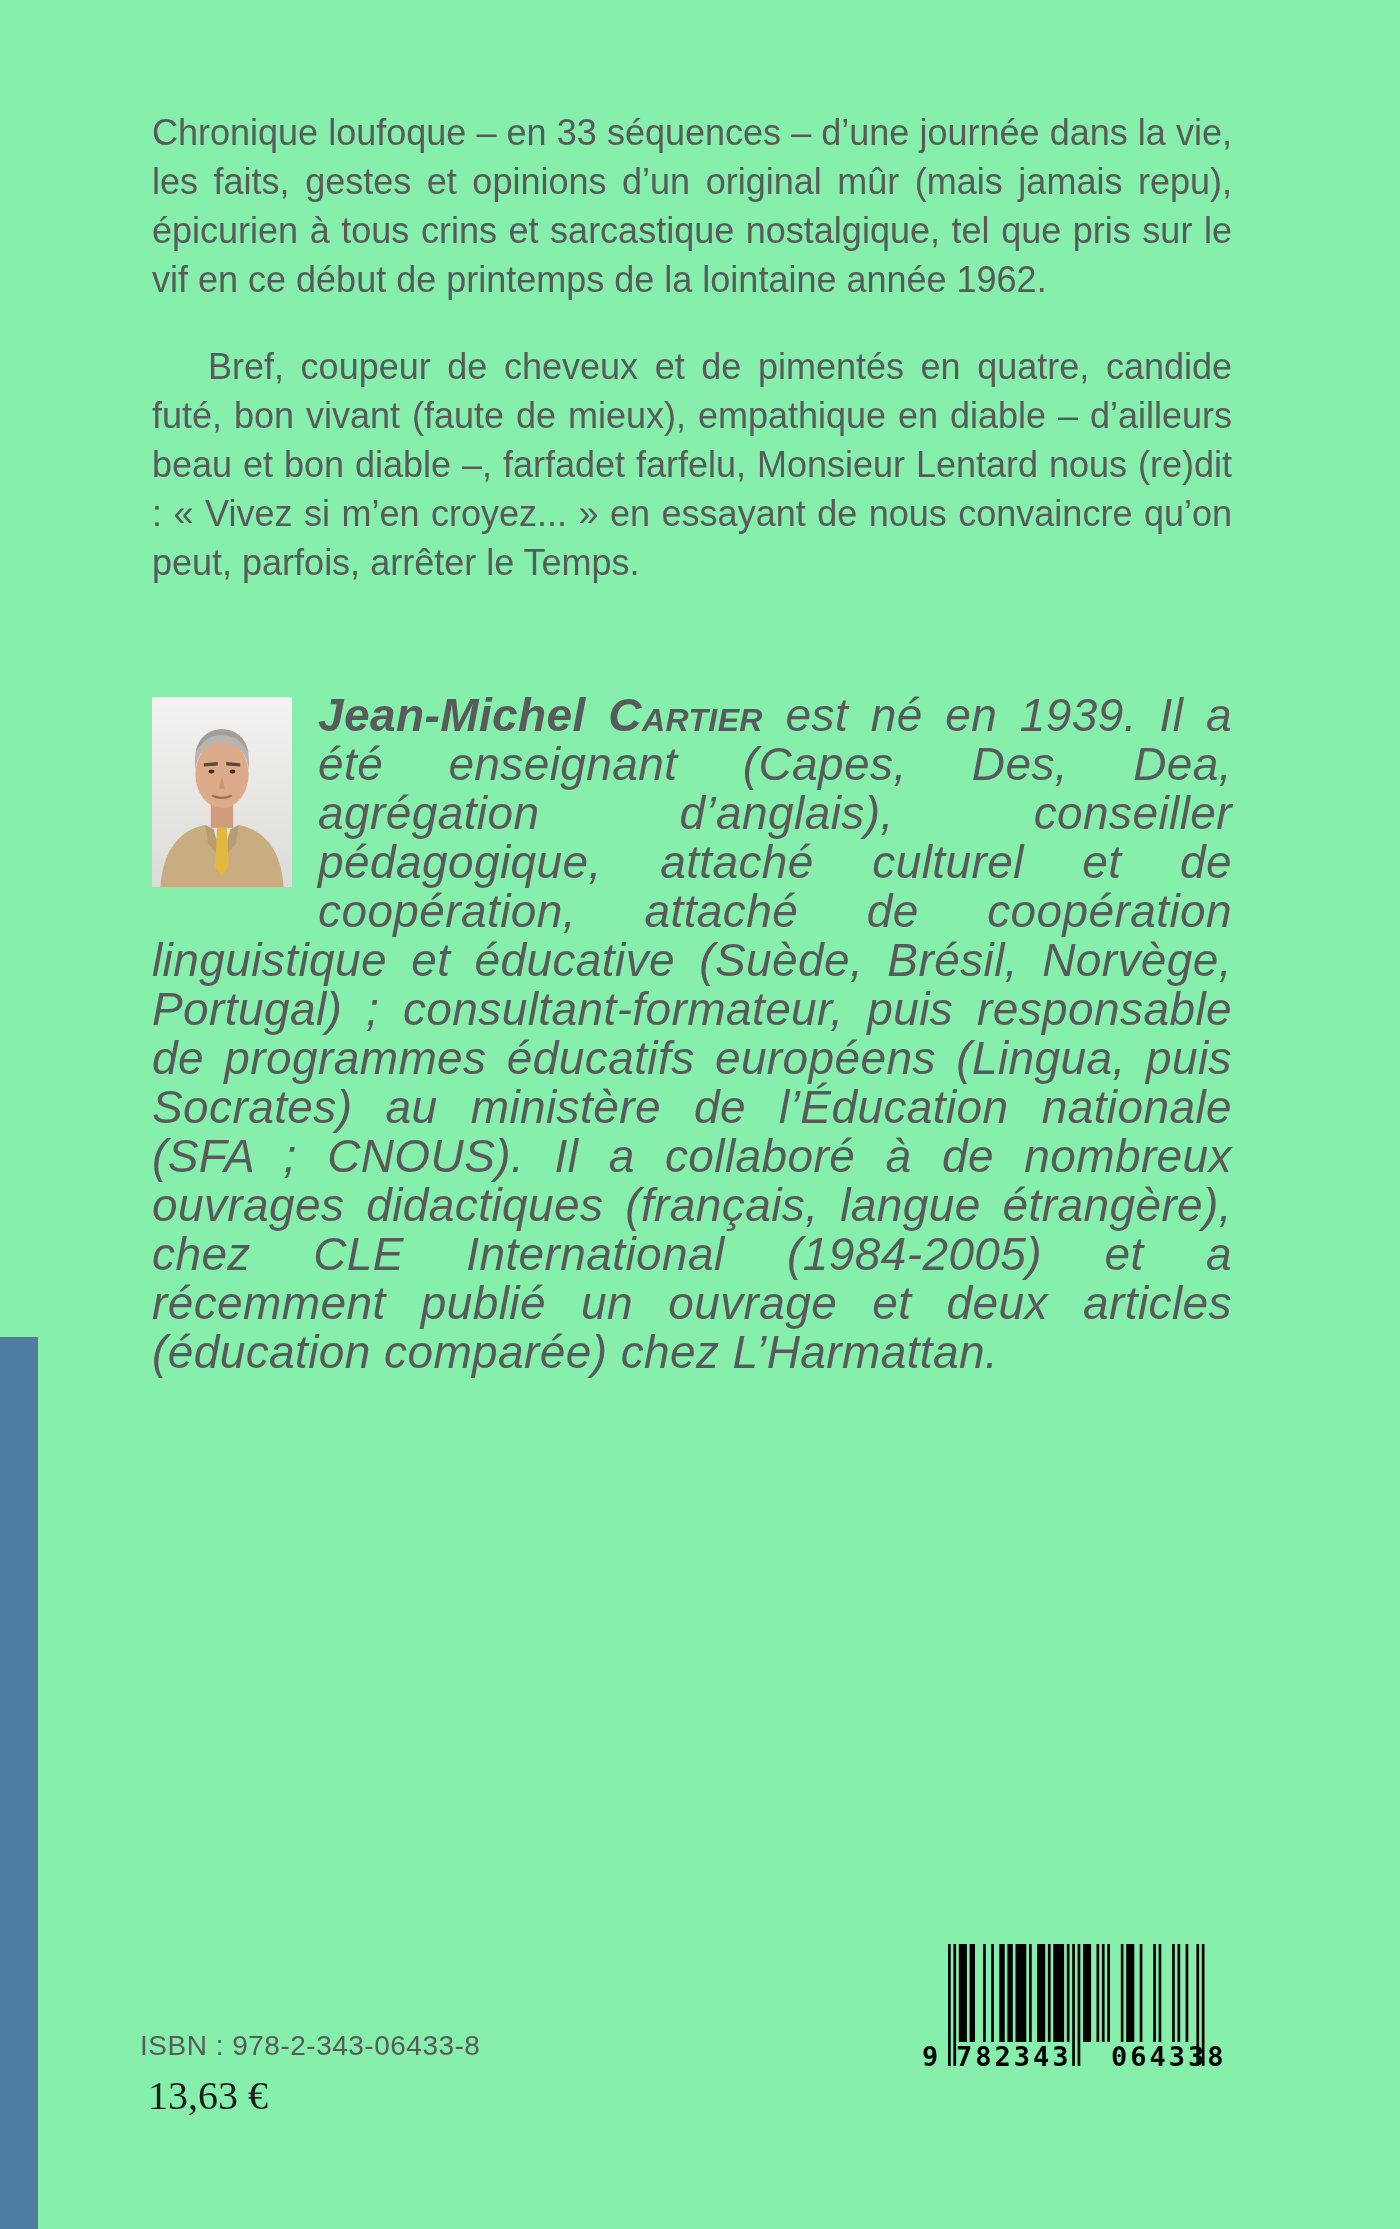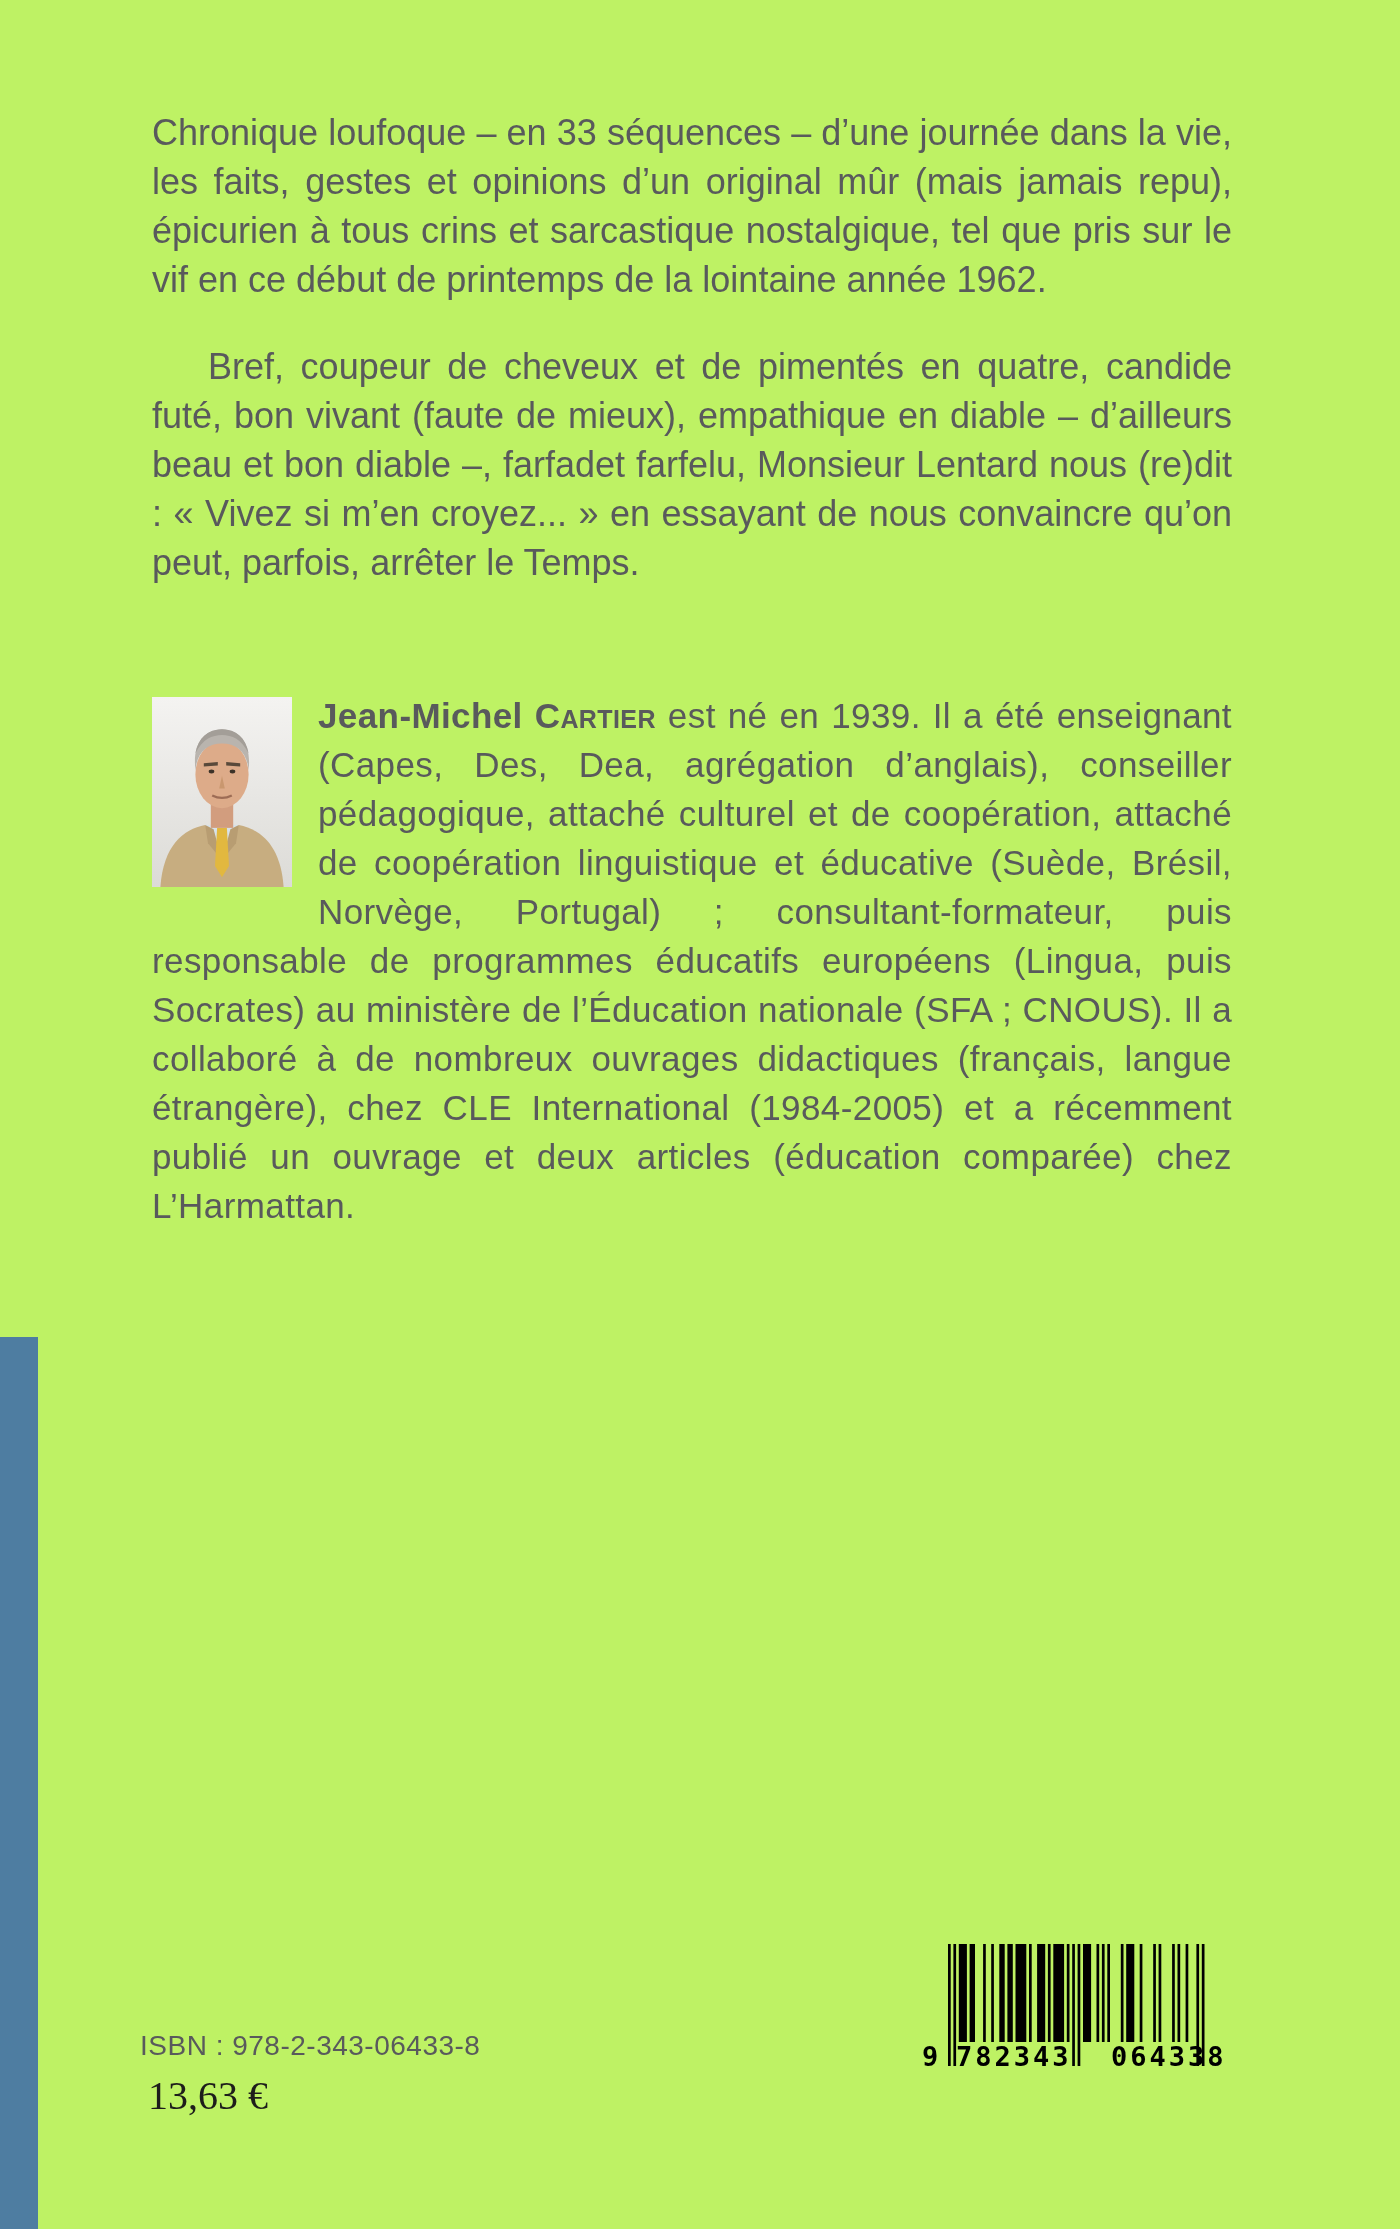--- a/index.html
+++ b/index.html
@@ -3,21 +3,21 @@
 <meta charset="utf-8">
 <style>
   * { margin:0; padding:0; box-sizing:border-box; }
   html, body { width:1400px; height:2229px; }
   body {
     background:#ffffff;
     font-family:"Liberation Sans","DejaVu Sans",sans-serif;
     position:relative;
     overflow:hidden;
   }
-  .page { position:absolute; inset:0; background:#bef264; }
+  .page { position:absolute; inset:0; background:#86efac; }
 
   .accent-bar {
     position:absolute; left:0; top:1337px;
     width:38px; height:892px;
     background:var(--accent,#4e7da1);
   }
 
   .content {
     position:absolute; left:152px; top:108px; width:1080px;
     color:var(--text-gray,#595a5c);
@@ -29,22 +29,22 @@
   }
   .content p.syn.indent { text-indent:56px; }
 
   .bio { margin-top:104px; }
   .photo {
     float:left; width:140px; height:190px;
     margin:6px 26px 10px 0;
   }
   .photo svg { width:100%; height:100%; display:block; }
   .bio-text {
-    font-size:35px; line-height:49px;
-    text-align:justify;
+    font-size:46px; line-height:49px;
+    font-style:italic; text-align:justify;
     letter-spacing:0.4px;
   }
   .author-name { font-weight:bold; }
   .sc { font-variant:small-caps; }
 
   .isbn-line {
     position:absolute; left:140px; top:2030px;
     font-size:28px; letter-spacing:0.5px;
     color:var(--text-gray,#595a5c);
   }

